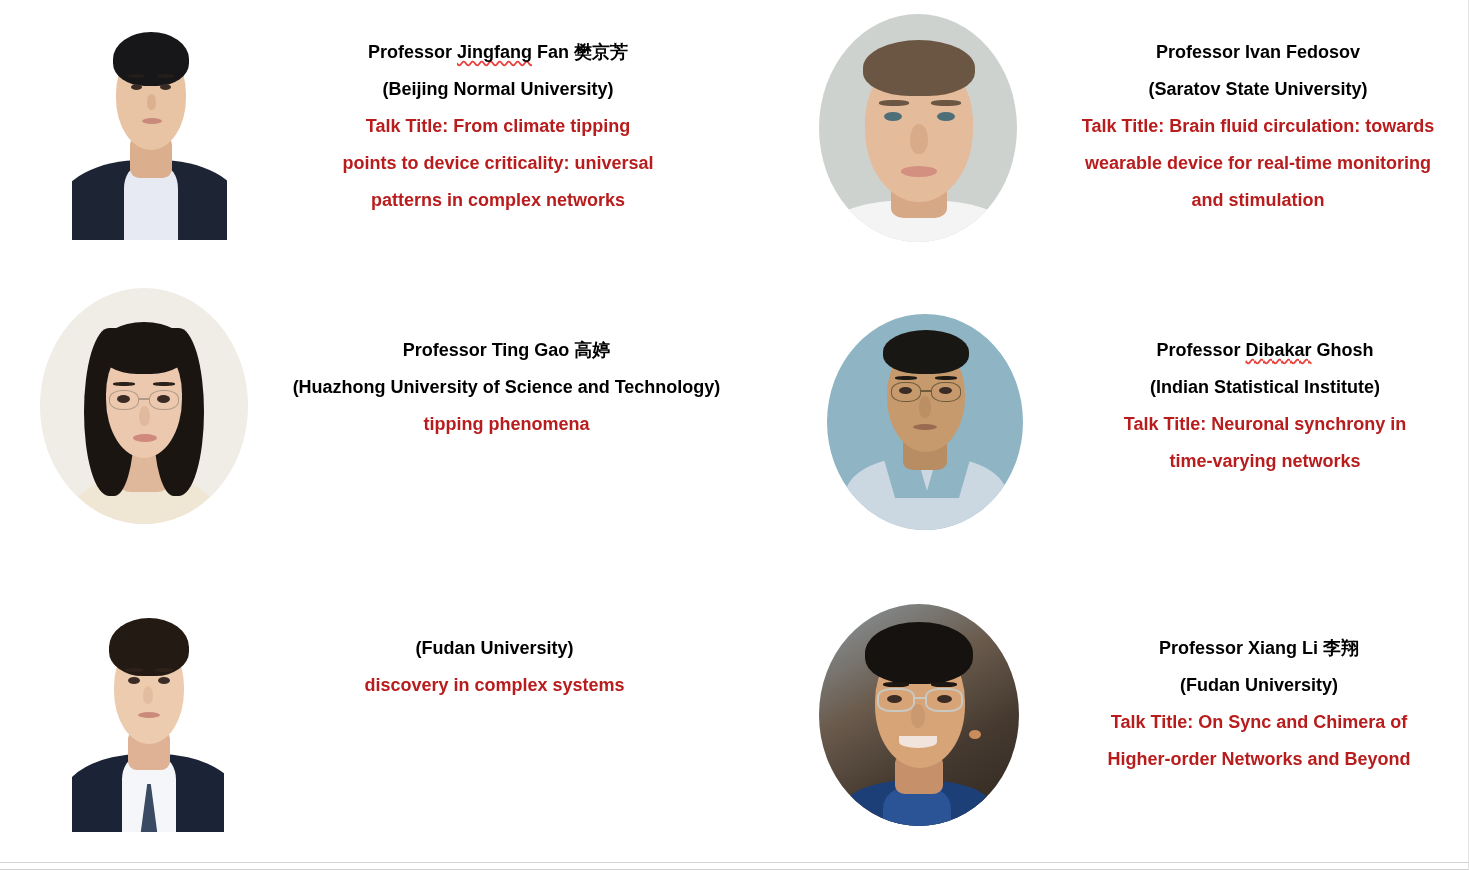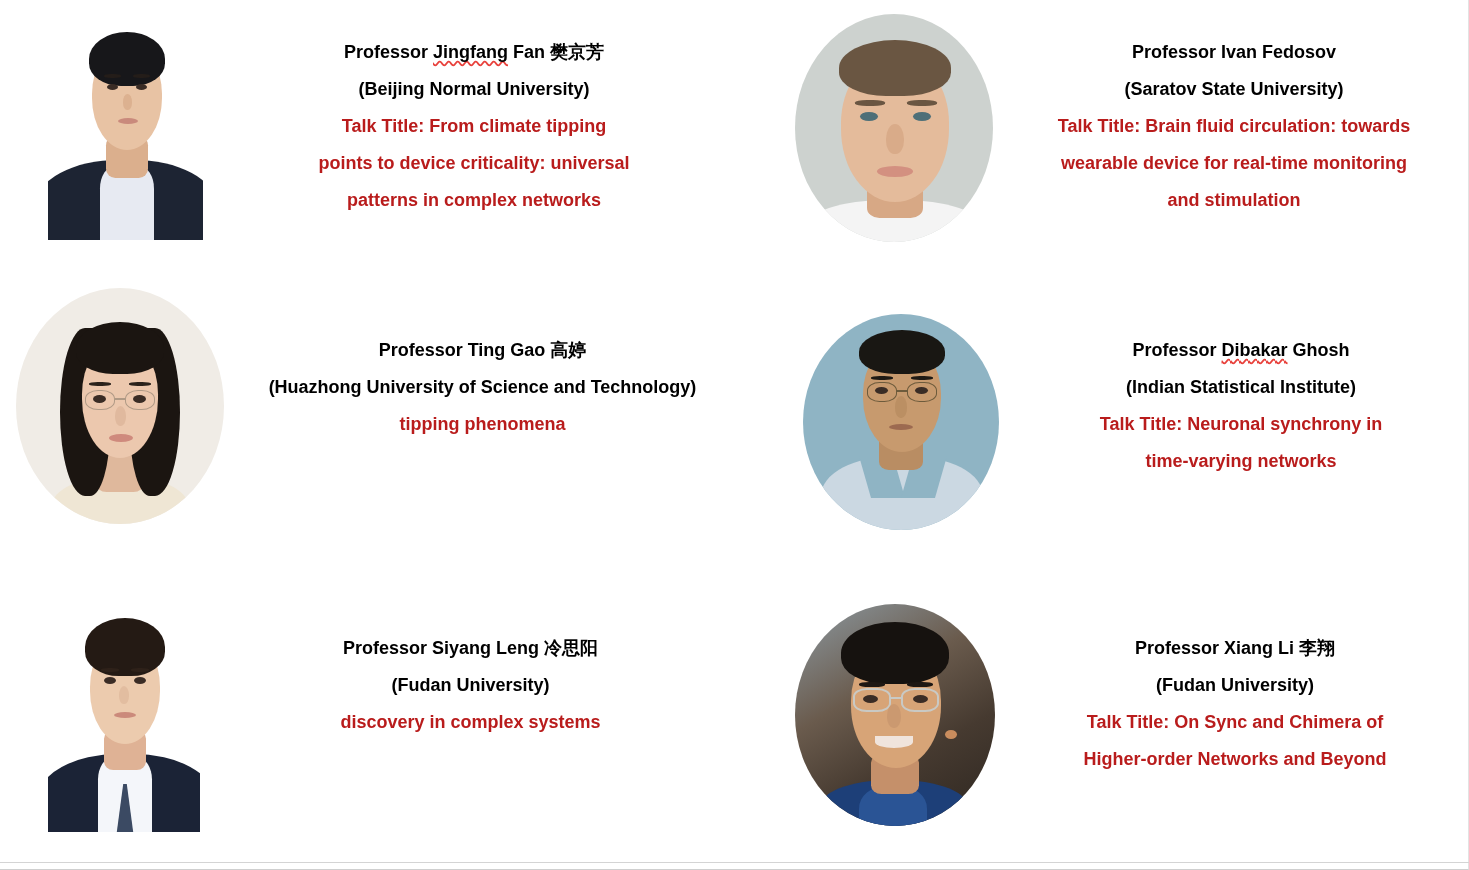--- a/index.html
+++ b/index.html
@@ -23,20 +23,21 @@
   }
 
   
   .speaker-grid {
     position: relative;
     width: 1469px;
     height: 856px;
     display: grid;
     grid-template-columns: 735px 734px;
     grid-template-rows: 282px 308px 266px;
+    padding-left: 24px;
   }
 
   .speaker-card {
     display: flex;
     align-items: flex-start;
     position: relative;
   }
 
   
   .photo-wrap {
@@ -245,23 +246,20 @@
           <div class="hair" style="left:37px;top:26px;width:80px;height:58px;background:#241a14;"></div>
           <div class="brow" style="left:53px;top:76px;width:18px;height:4px;background:#2e2119;"></div>
           <div class="brow" style="left:83px;top:76px;width:18px;height:4px;background:#2e2119;"></div>
           <div class="eye" style="left:56px;top:85px;width:12px;height:7px;"></div>
           <div class="eye" style="left:86px;top:85px;width:12px;height:7px;"></div>
           <div class="nose" style="left:71px;top:94px;width:10px;height:18px;background:#e2bda0;"></div>
           <div class="mouth" style="left:66px;top:120px;width:22px;height:6px;background:#cb8a7b;"></div>
         </div>
       </div>
       <div class="speaker-text" style="padding-left:6px; padding-top:38px;">
-        <div class="name-line">
-          <span>Professor </span><span>Siyang Leng </span><span>冷思阳</span>
-        </div>
         <div class="affil-line">(Fudan University)</div>
         <div class="talk-line">discovery in complex systems</div>
       </div>
     </div>
 
     <div class="speaker-card" style="padding-left:60px; padding-top:14px;">
       <div class="photo-wrap">
         <div class="photo photo-circle" style="width:200px;height:222px;">
           <div class="bg" style="background:linear-gradient(150deg,#8d9aa2 0%,#6a5b4d 38%,#463a30 66%,#2d2620 100%);"></div>
           <div class="body" style="left:24px;top:176px;width:150px;height:62px;background:#1d3f78;"></div>

